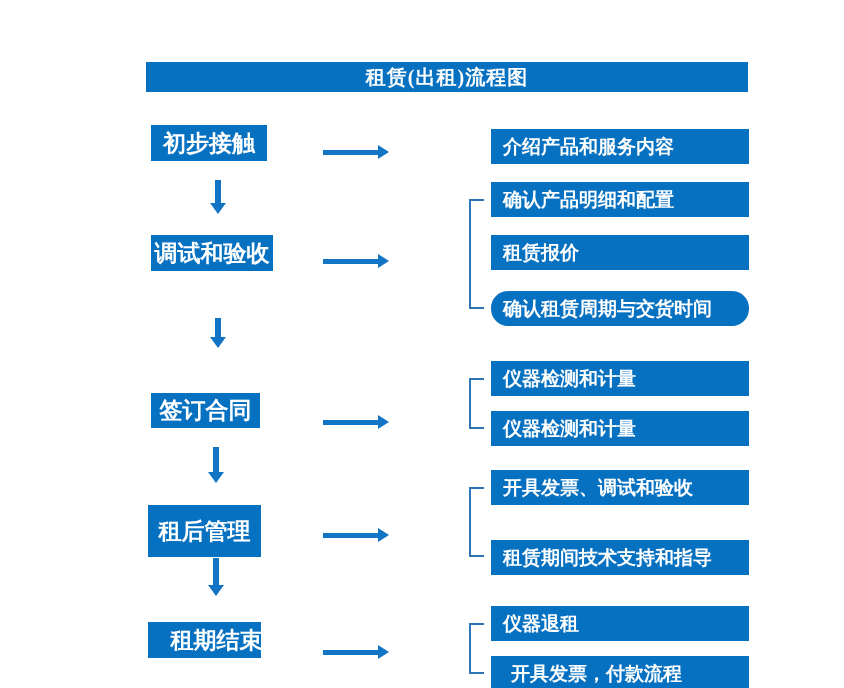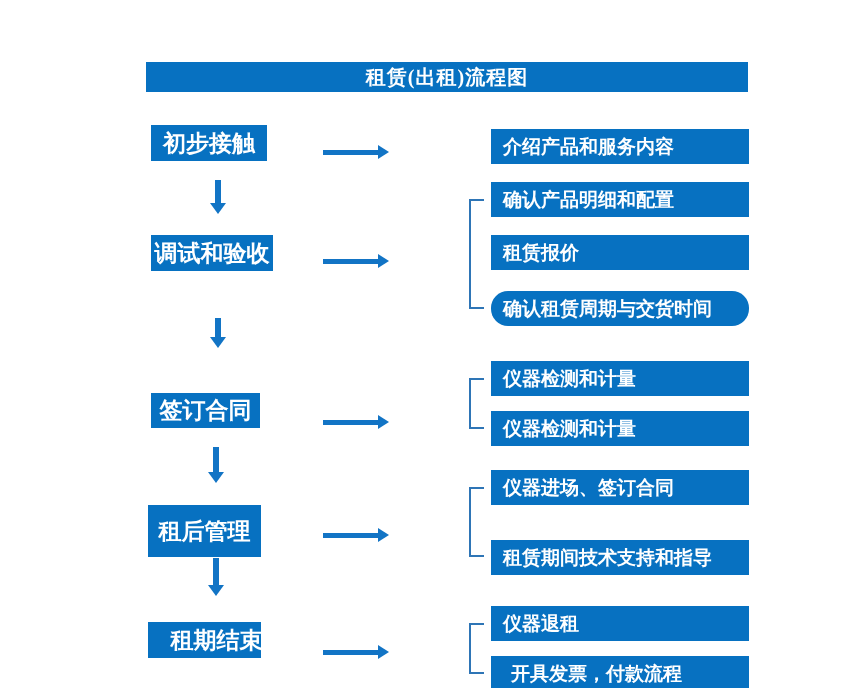--- a/index.html
+++ b/index.html
@@ -152,19 +152,19 @@
 
   <div class="detail" style="top:81px;">介绍产品和服务内容</div>
 
   <div class="detail" style="top:134px;">确认产品明细和配置</div>
   <div class="detail" style="top:187px;">租赁报价</div>
   <div class="detail" style="top:243px;border-radius:17px;">确认租赁周期与交货时间</div>
 
   <div class="detail" style="top:313px;">仪器检测和计量</div>
   <div class="detail" style="top:363px;">仪器检测和计量</div>
 
-  <div class="detail" style="top:422px;">仪器进场、签订合同</div>
+  <div class="detail" style="top:422px;">开具发票、调试和验收</div>
   <div class="detail" style="top:492px;">租赁期间技术支持和指导</div>
 
   <div class="detail" style="top:558px;">仪器退租</div>
   <div class="detail" style="top:608px;padding-left:20px;">开具发票，付款流程</div>
 
 </div>
 
 </body></html>

